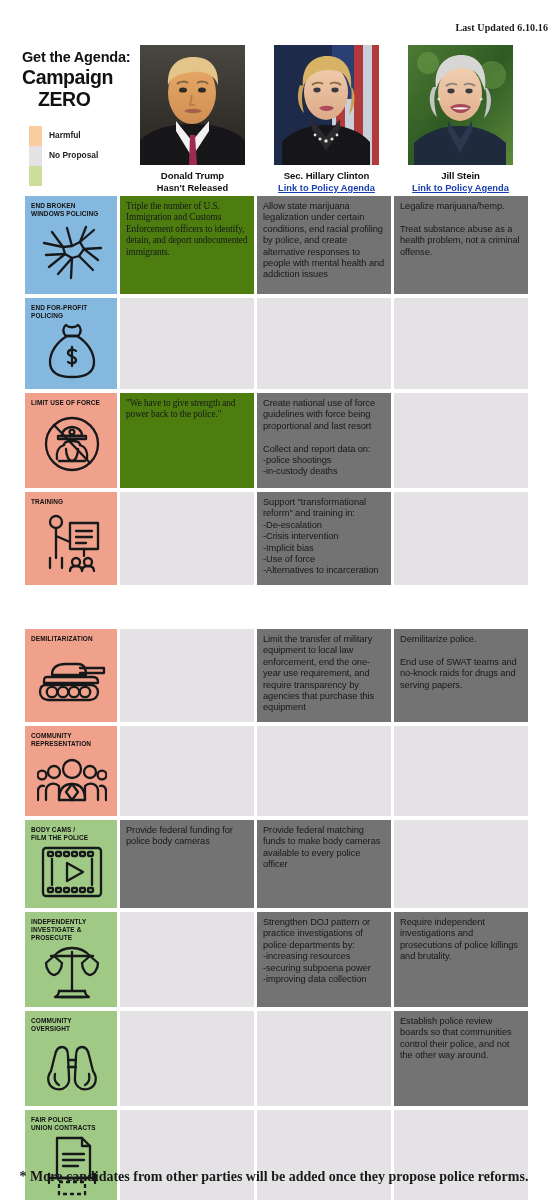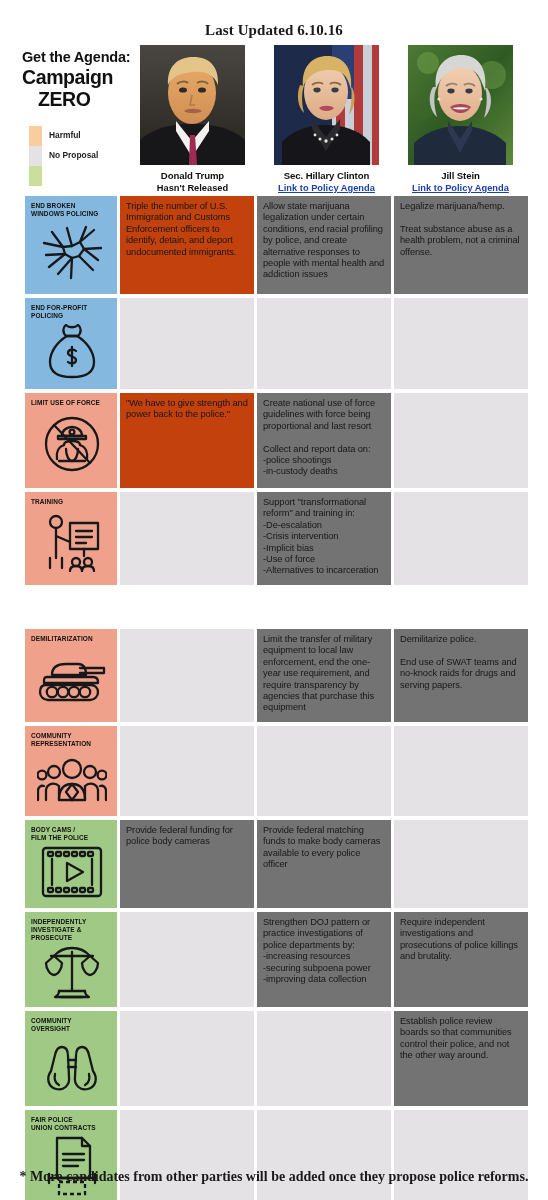--- a/index.html
+++ b/index.html
@@ -9,23 +9,23 @@
     background: #ffffff;
     font-family: "Liberation Sans", sans-serif;
     color: #1a1a1a;
     overflow: hidden;
   }
   #page { position: relative; width: 548px; height: 1200px; background:#fff; }
 
   
   .last-updated {
     position: absolute; top: 22px; left: 0; width: 548px;
-    text-align: center;
+    text-align: right;
     font-family: "Liberation Serif", serif;
-    font-size: 15px; font-weight: 700; color: #1a1a1a;
+    font-size: 10px; font-weight: 700; color: #1a1a1a;
     letter-spacing: .1px;
   }
 
   .brand {
     position: absolute; left: 22px; top: 48px; width: 110px;
   }
   .brand-line1 {
     font-size: 14.5px; font-weight: 700; color: #111;
     line-height: 18px; letter-spacing: -.2px;
   }
@@ -97,21 +97,21 @@
   .icon-art svg { display: block; }
 
   .cell {
     flex: 0 0 134px; width: 134px; margin-right: 3px;
     padding: 5px 6px 5px 6px;
     font-size: 9.3px; line-height: 11.4px;
     color: #17181a; letter-spacing: -.08px;
     white-space: pre-line; overflow: hidden;
   }
   .cell:last-child { margin-right: 0; }
-  .cell.harmful  { background: #c2410c; }
+  .cell.harmful  { background: #4d7c0f; font-family: Liberation Serif, serif; }
   .cell.none     { background: #E4E2E5; }
   .cell.proposed { background: #737373; }
 
   
   .footnote {
     position: absolute; bottom: 15px; left: 0; width: 548px;
     text-align: center;
     font-family: "Liberation Serif", serif;
     font-size: 14px; font-weight: 700; color: #1a1a1a;
   }

